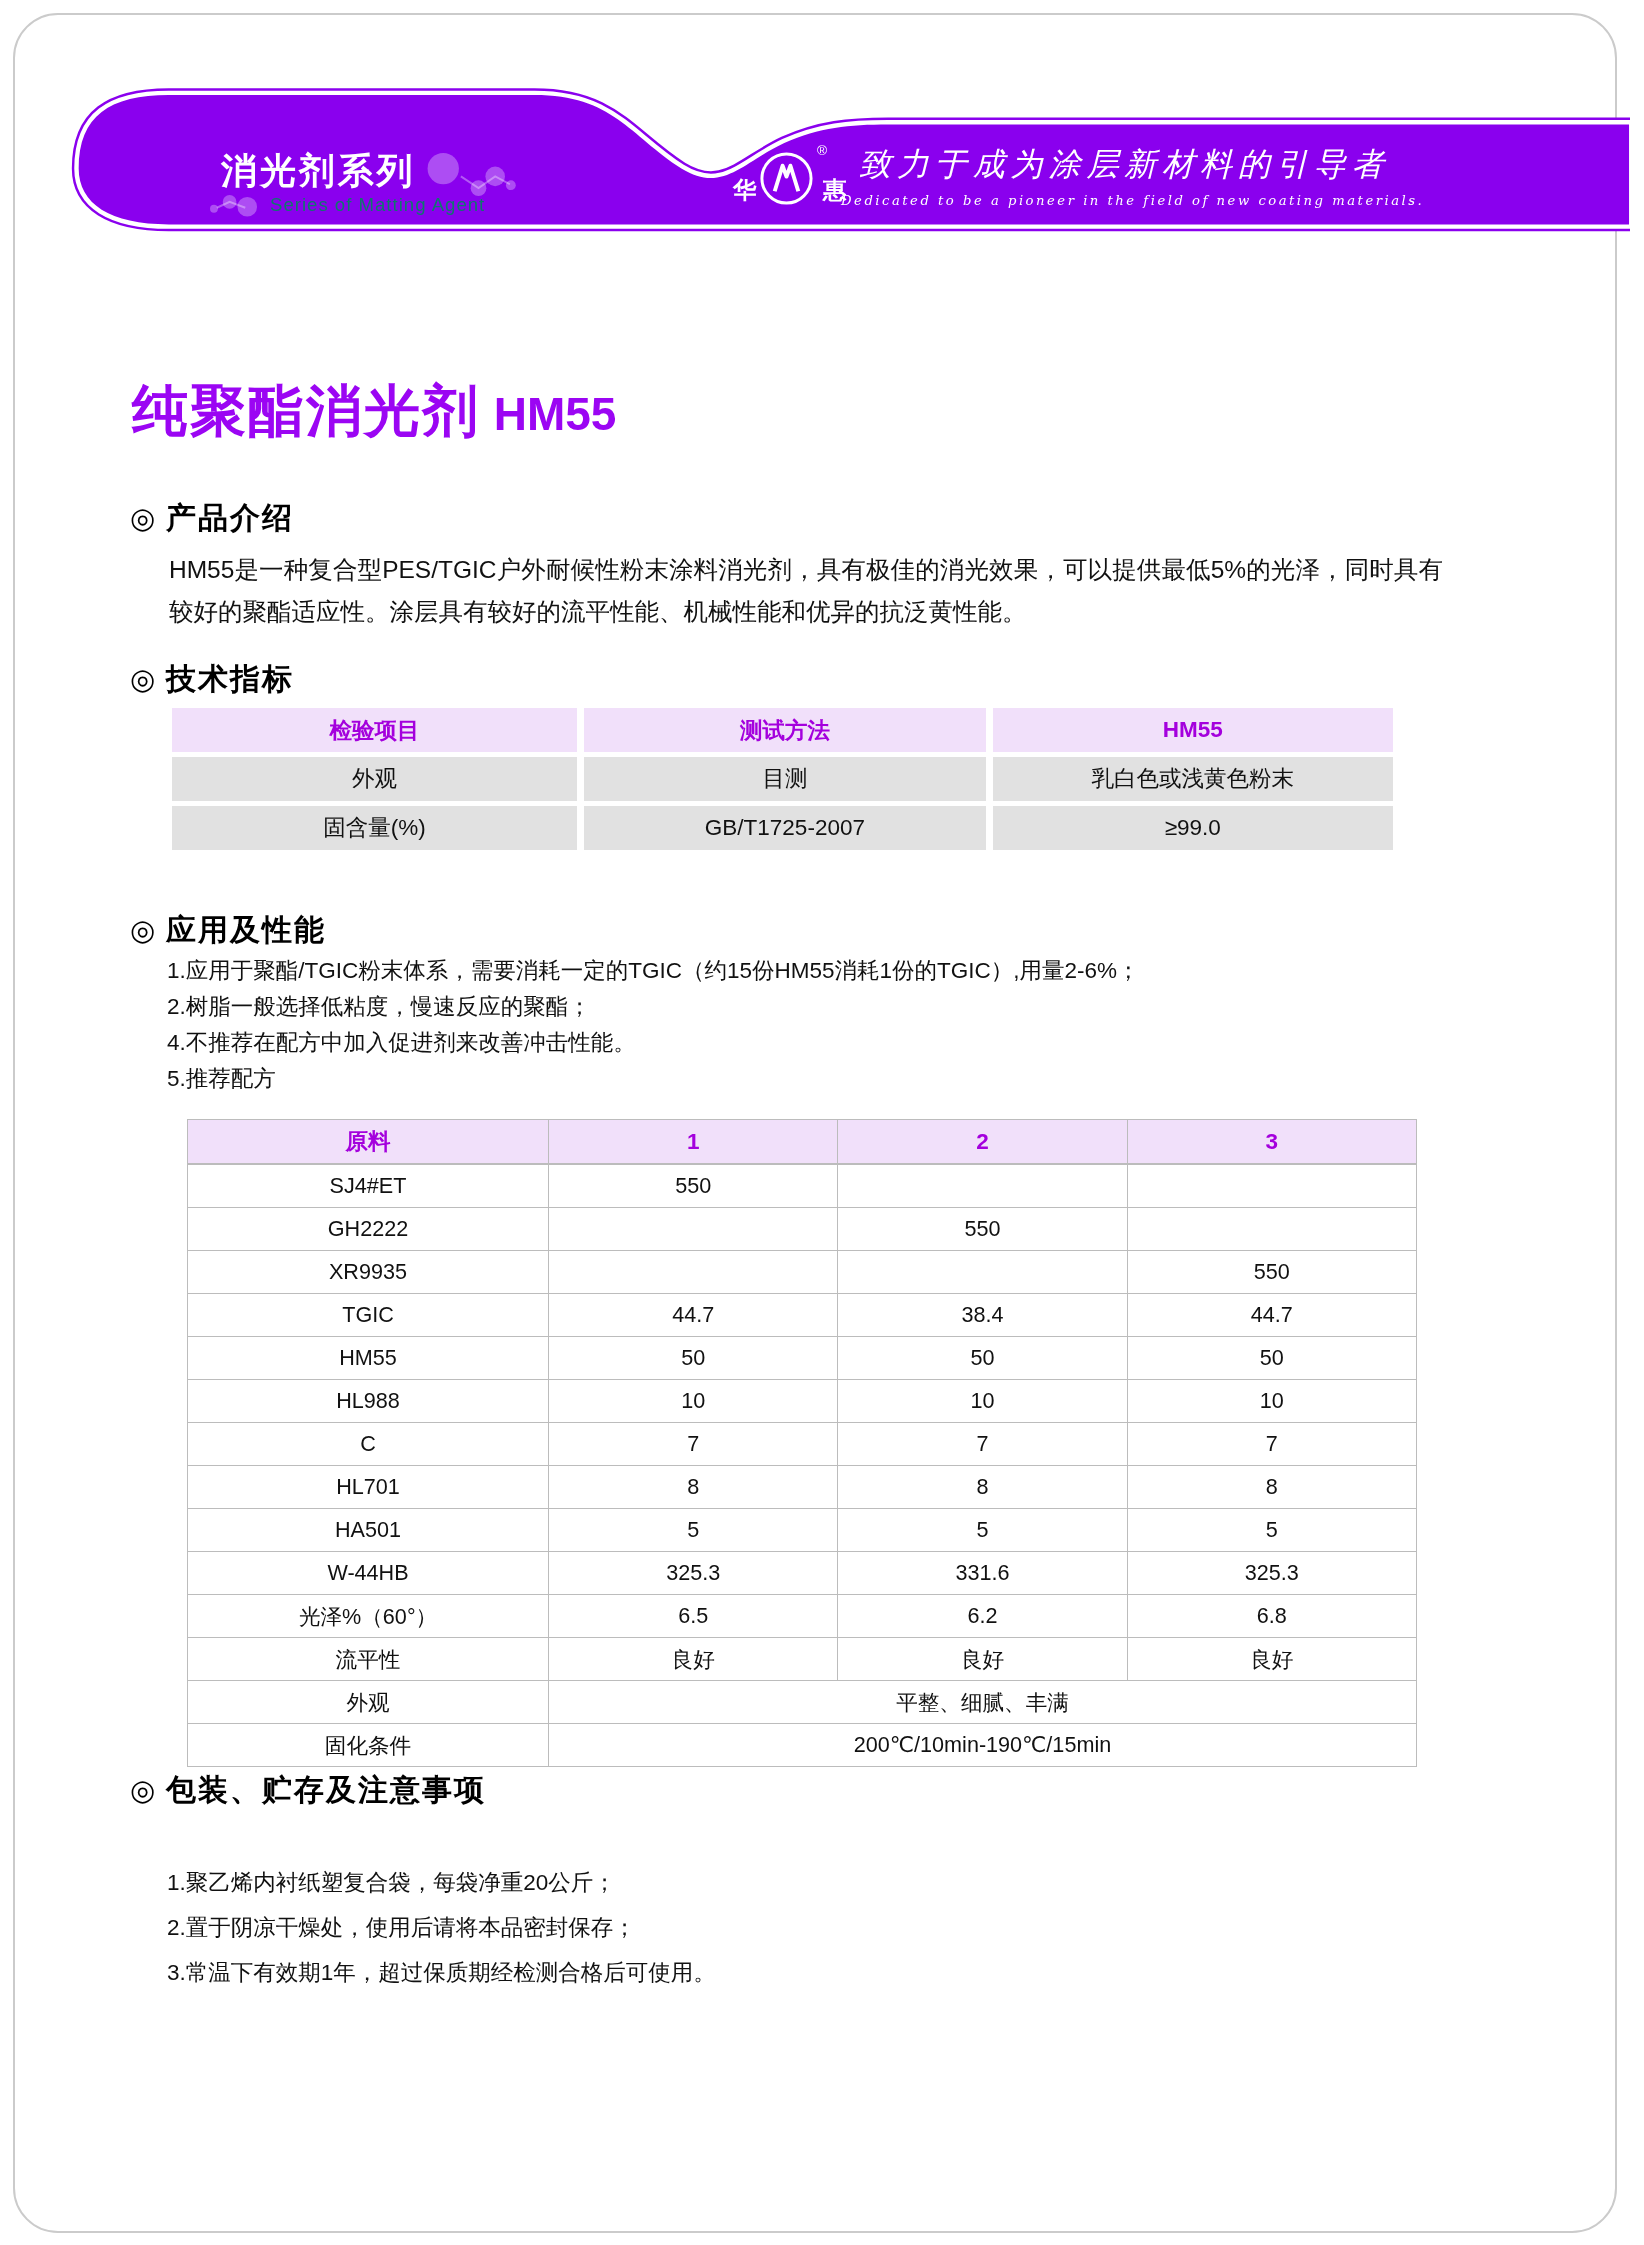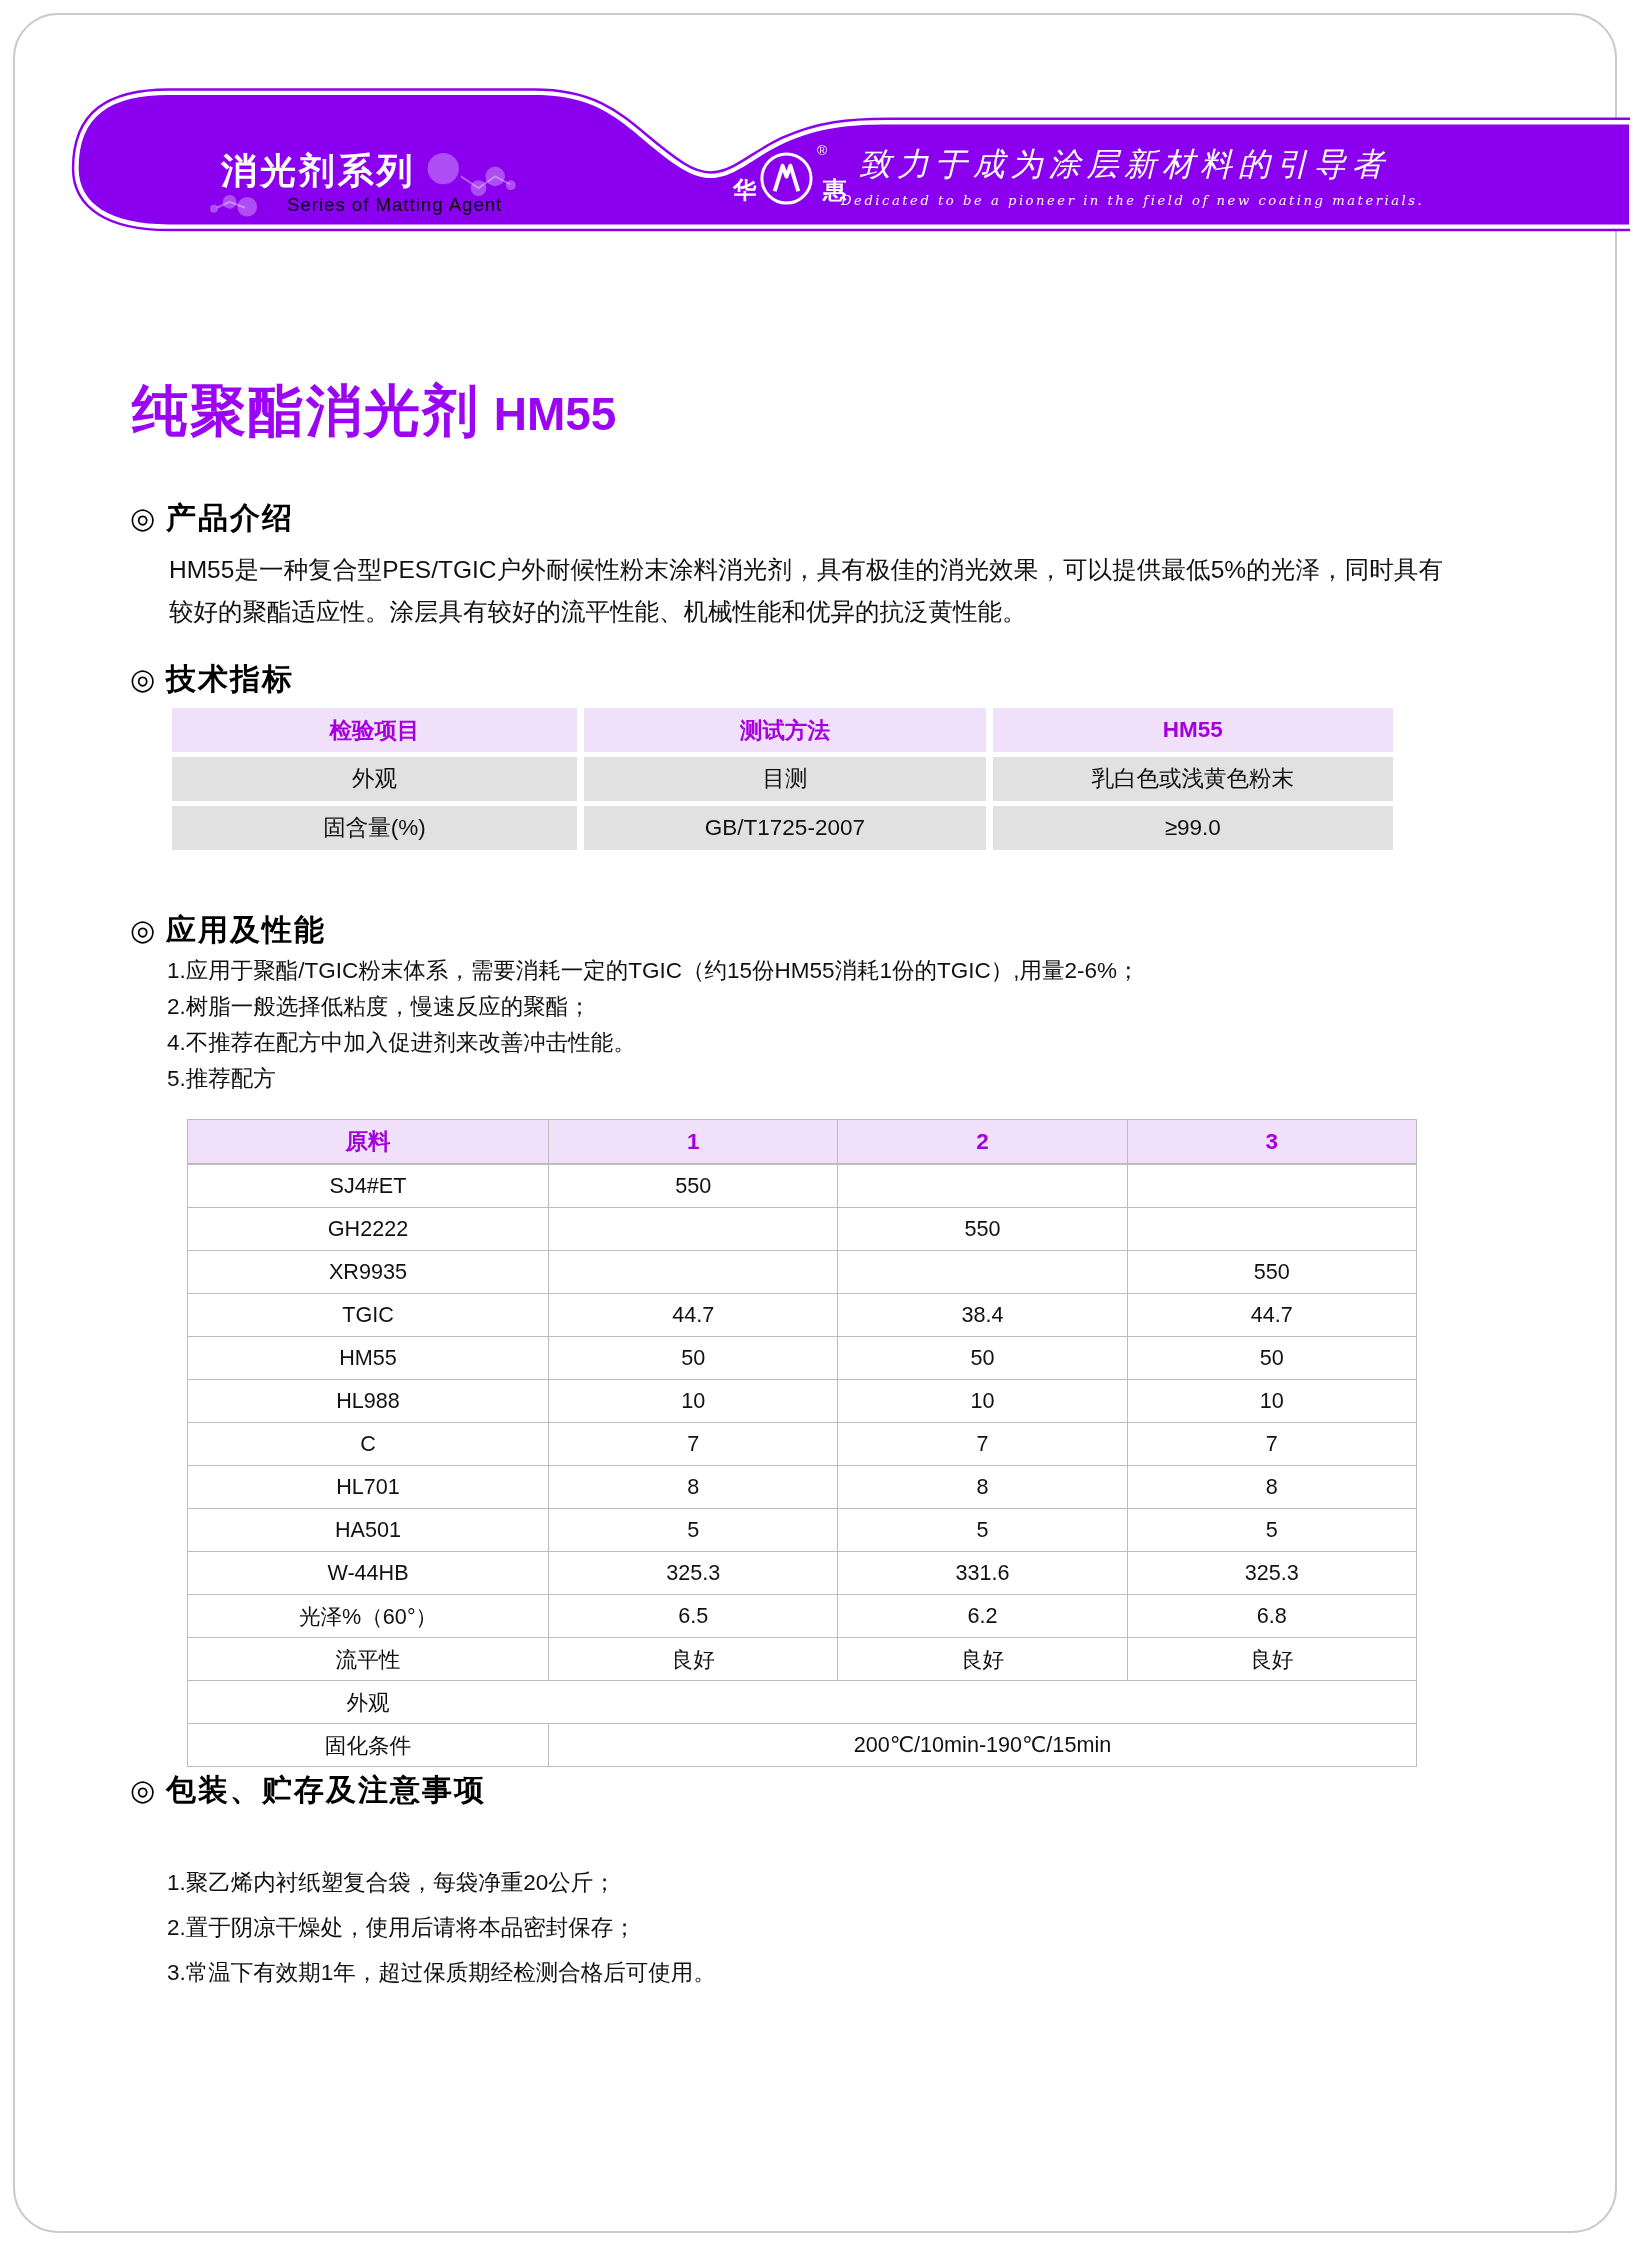--- a/index.html
+++ b/index.html
@@ -11,21 +11,21 @@
     position:absolute;inset:12.7px;border:2px solid #cbcbcb;border-radius:45px;
     pointer-events:none;
   }
   
   .banner-svg{position:absolute;left:0;top:0;width:1645px;height:245px;}
   .banner-series-cn{
     position:absolute;left:221px;top:147px;width:255px;
     color:#fff;font-size:36px;font-weight:bold;letter-spacing:2.9px;white-space:nowrap;
   }
   .banner-series-en{
-    position:absolute;left:287px;top:194px;color:#000000;font-size:18.6px;letter-spacing:1px;white-space:nowrap;
+    position:absolute;left:270px;top:194px;color:#0f766e;font-size:18.6px;letter-spacing:1px;white-space:nowrap;
   }
   .logo{position:absolute;left:733px;top:147px;width:127px;height:69px;color:#fff;}
   .logo-cjk{font-size:23.5px;font-weight:bold;position:absolute;top:27.4px;}
   .logo-left{left:0;}
   .logo-right{left:90px;}
   .logo-circle{position:absolute;left:23.5px;top:2px;}
   .logo-reg{position:absolute;left:84px;top:-3.9px;font-size:13.7px;}
   .slogan-cn{
     position:absolute;left:859px;top:143px;color:#fff;font-size:32px;letter-spacing:5.9px;
     font-family:"DejaVu Serif","Liberation Serif",serif;font-style:italic;white-space:nowrap;
@@ -234,20 +234,21 @@
       <div class="fcell">6.8</div>
     </div>
     <div class="frow">
       <div class="fcell">流平性</div>
       <div class="fcell">良好</div>
       <div class="fcell">良好</div>
       <div class="fcell">良好</div>
     </div>
     <div class="frow span2">
       <div class="fcell">外观</div>
+      <div class="fcell">平整、细腻、丰满</div>
     </div>
     <div class="frow span2">
       <div class="fcell">固化条件</div>
       <div class="fcell">200℃/10min-190℃/15min</div>
     </div>
   </div>
 
   <div class="sec-head" style="top:1770px;">
     <span class="bullet">◎</span>
     <span class="txt">包装、贮存及注意事项</span>

